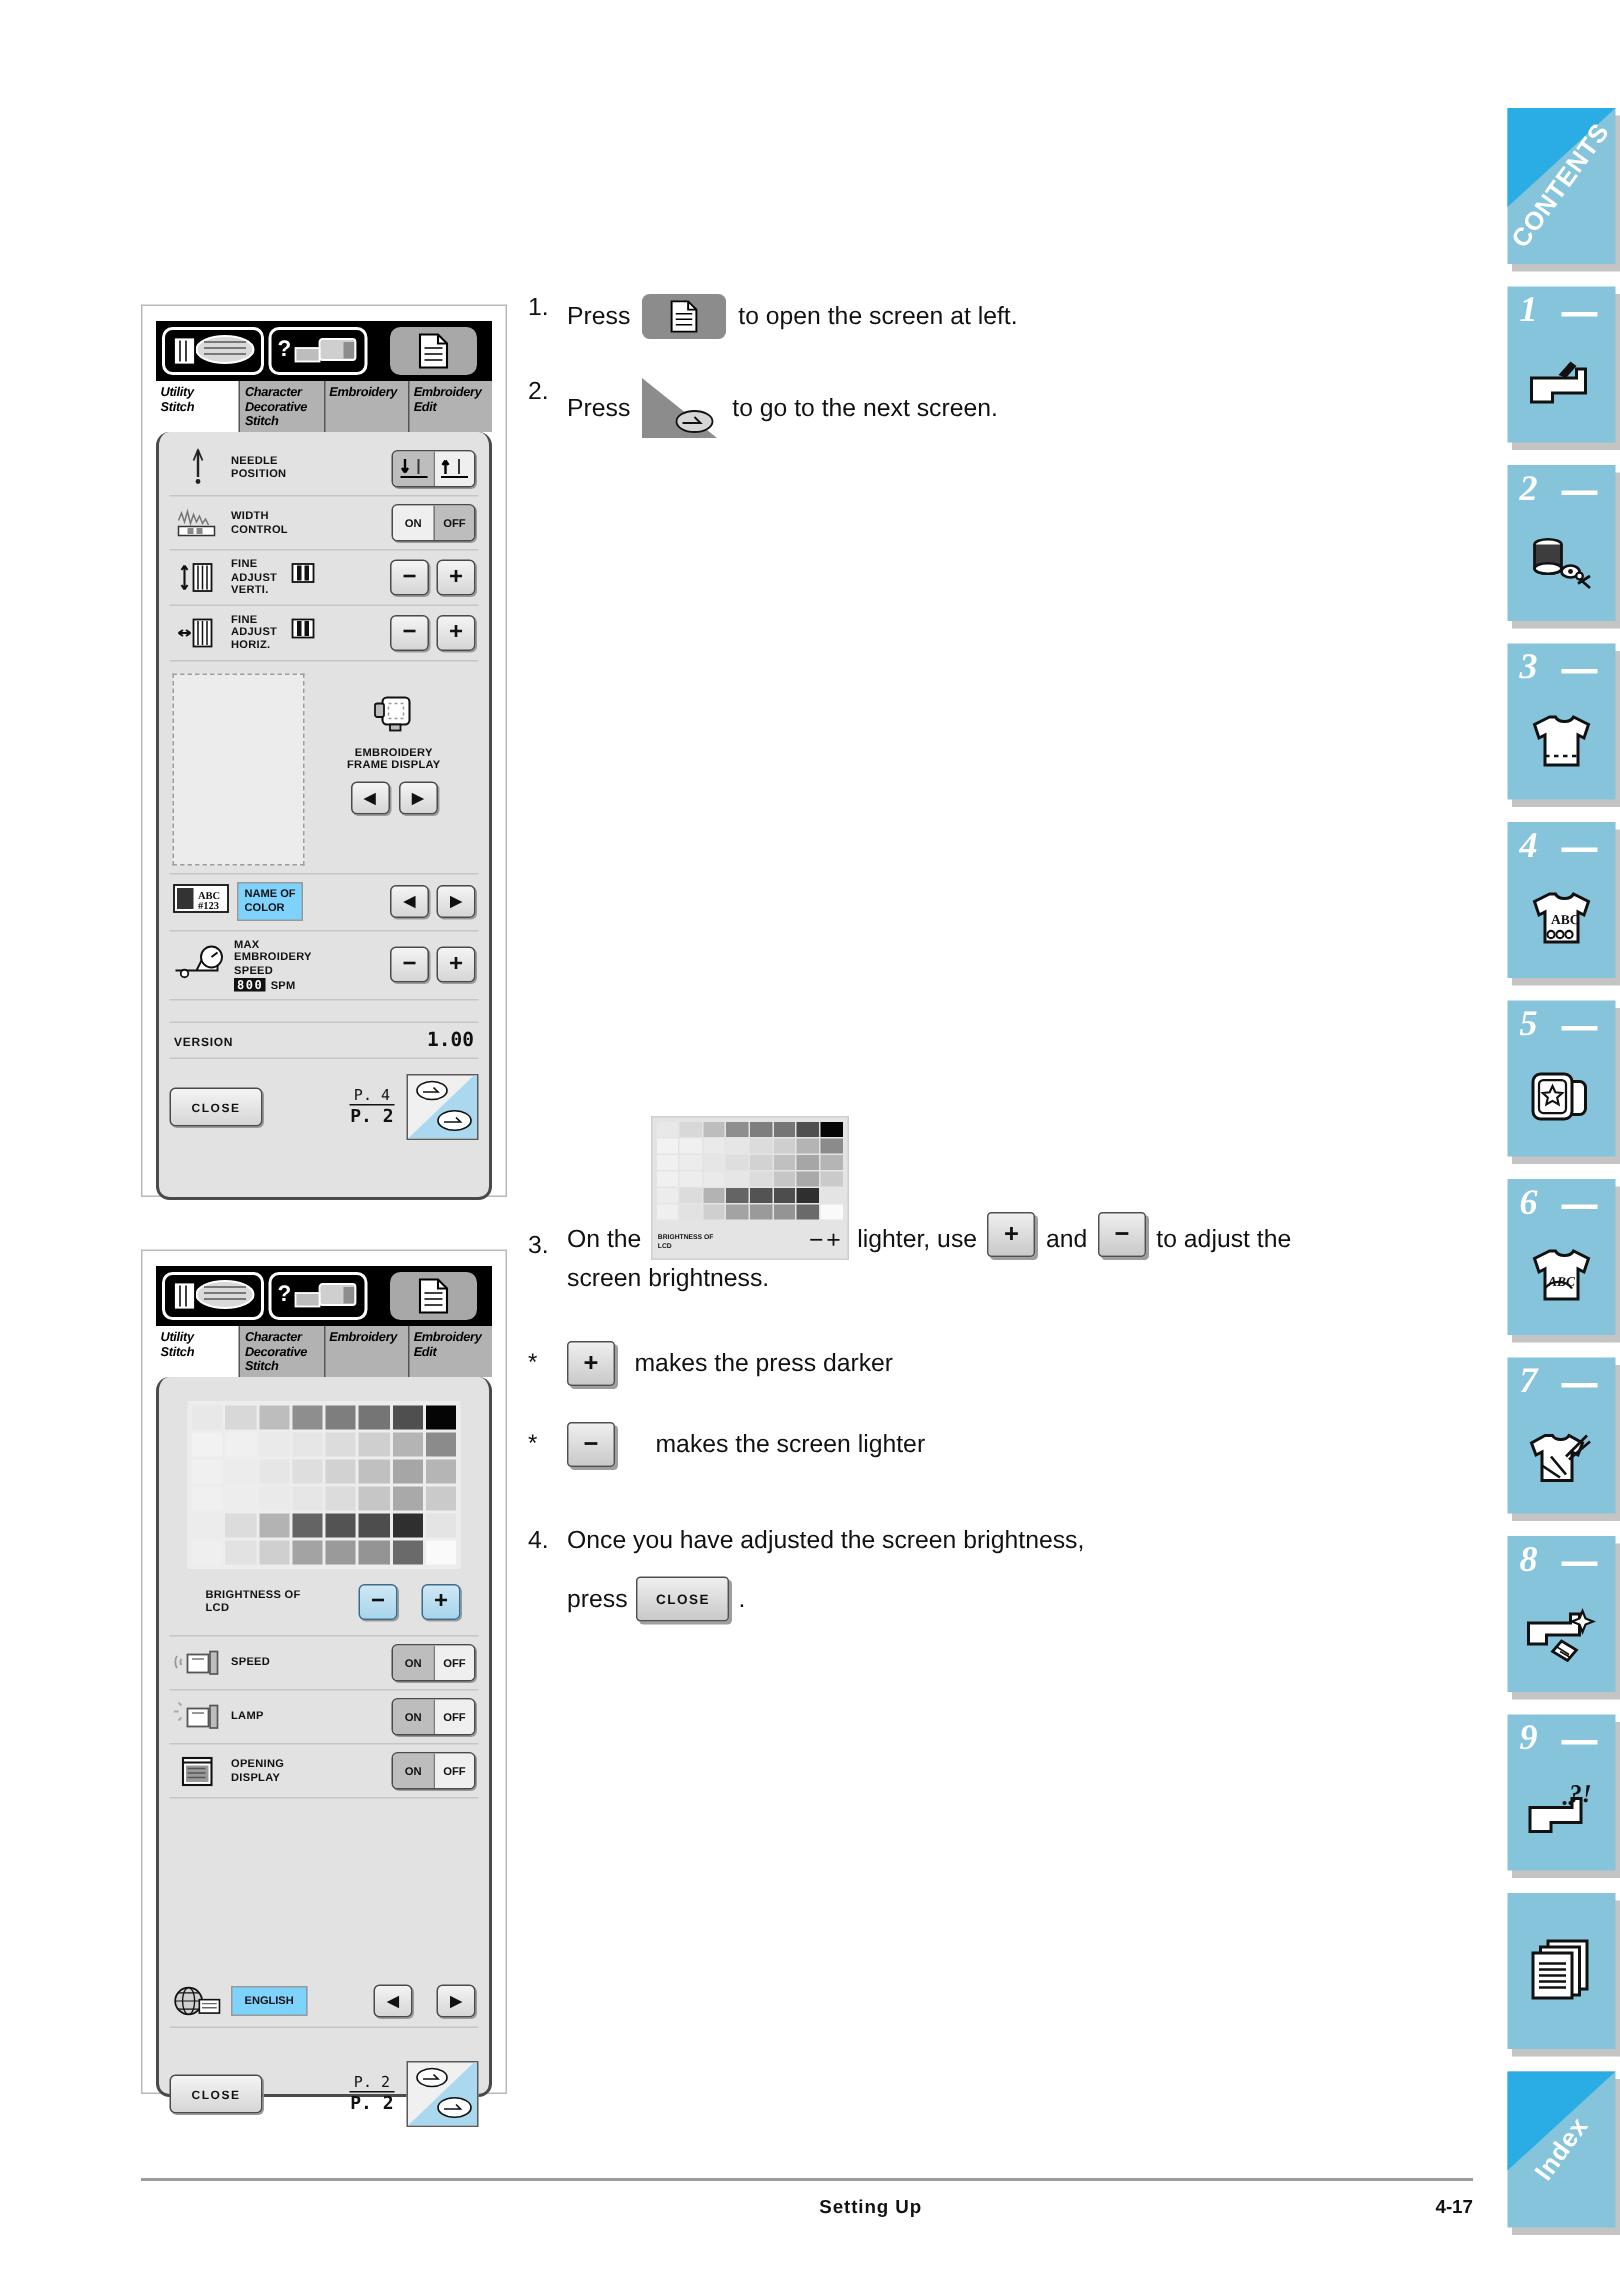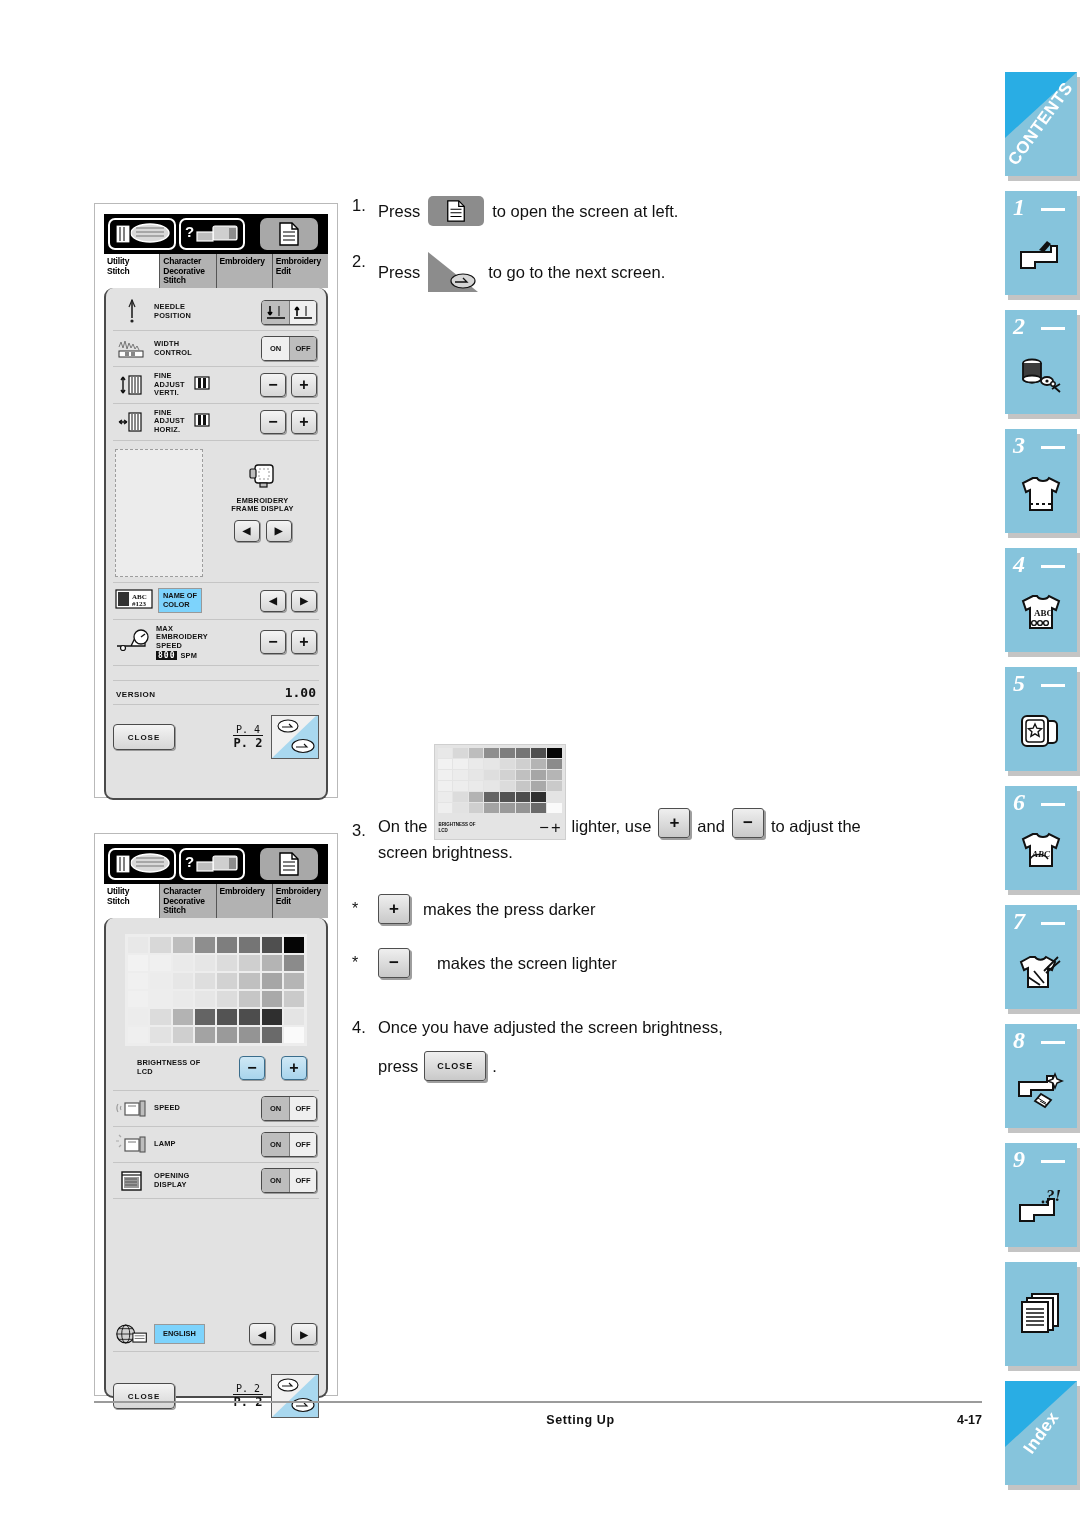--- a/index.html
+++ b/index.html
@@ -77,21 +77,21 @@
   .icbtn.dark{ background:#000; border:2px solid #fff; }
   .icbtn.sel { background:#a8a8a8; }
   .ic-a{ width:68px; }
   .ic-b{ width:66px; }
   .ic-c{ width:58px; margin-left:12px;}
 
   .lcd-tabs{ display:flex; height:34px; background:#b2b2b2; }
   .lcd-tab{
     flex:1; font-size:8.5px; font-weight:bold; line-height:9.5px;
     padding:3px 2px 0 3px; border-right:1px solid #555;
-    color:#000; letter-spacing:-.2px;
+    color:#000; letter-spacing:-.2px;font-style:italic;
   }
   .lcd-tab:last-child{ border-right:none; }
   .lcd-tab.active{ background:#ffffff; }
 
   .lcd-body{
     border:2px solid #4a4a4a; border-radius:9px; border-top:none;
     background:#e2e2e2; margin-top:0; padding:6px 7px;
     position:relative;
   }
   #panel-1 .lcd-body{ height:512px; }
@@ -210,21 +210,21 @@
   .thumb .tg{ display:grid;grid-template-columns:repeat(8,1fr);gap:1px;padding:3px;}
   .thumb .tg div{ height:10px; }
   .thumb .trow{ display:flex;align-items:center;padding:0 4px;margin-top:2px;}
   .thumb .trow .tl{ font-size:4.5px;font-weight:bold;line-height:5.4px;}
   .thumb .trow .tp{ margin-left:auto;display:flex;gap:2px;}
   .step3wrap{ position:absolute; left:352px; top:744px; width:640px; }
   .step3line{ display:flex; align-items:flex-end; font-size:16.5px; }
   .step3cont{ position:absolute; left:378px; top:843px; font-size:16.5px;}
 
   
-  #footer{ position:absolute; left:94px; top:1401px; width:888px; }
+  #footer{ position:absolute; left:94px; top:1452px; width:888px; }
   #footer .rule{ height:2px; background:#9b9b9b; }
   #footer .frow{ display:flex; margin-top:10px; }
   #footer .fcenter{ flex:1; text-align:center; font-size:12.5px; font-weight:bold;
      letter-spacing:.6px; padding-left:110px;}
   #footer .fpage{ font-size:12.5px; font-weight:bold; }
 </style>
 </head>
 <body>
 
 <div id="tab-rail">

